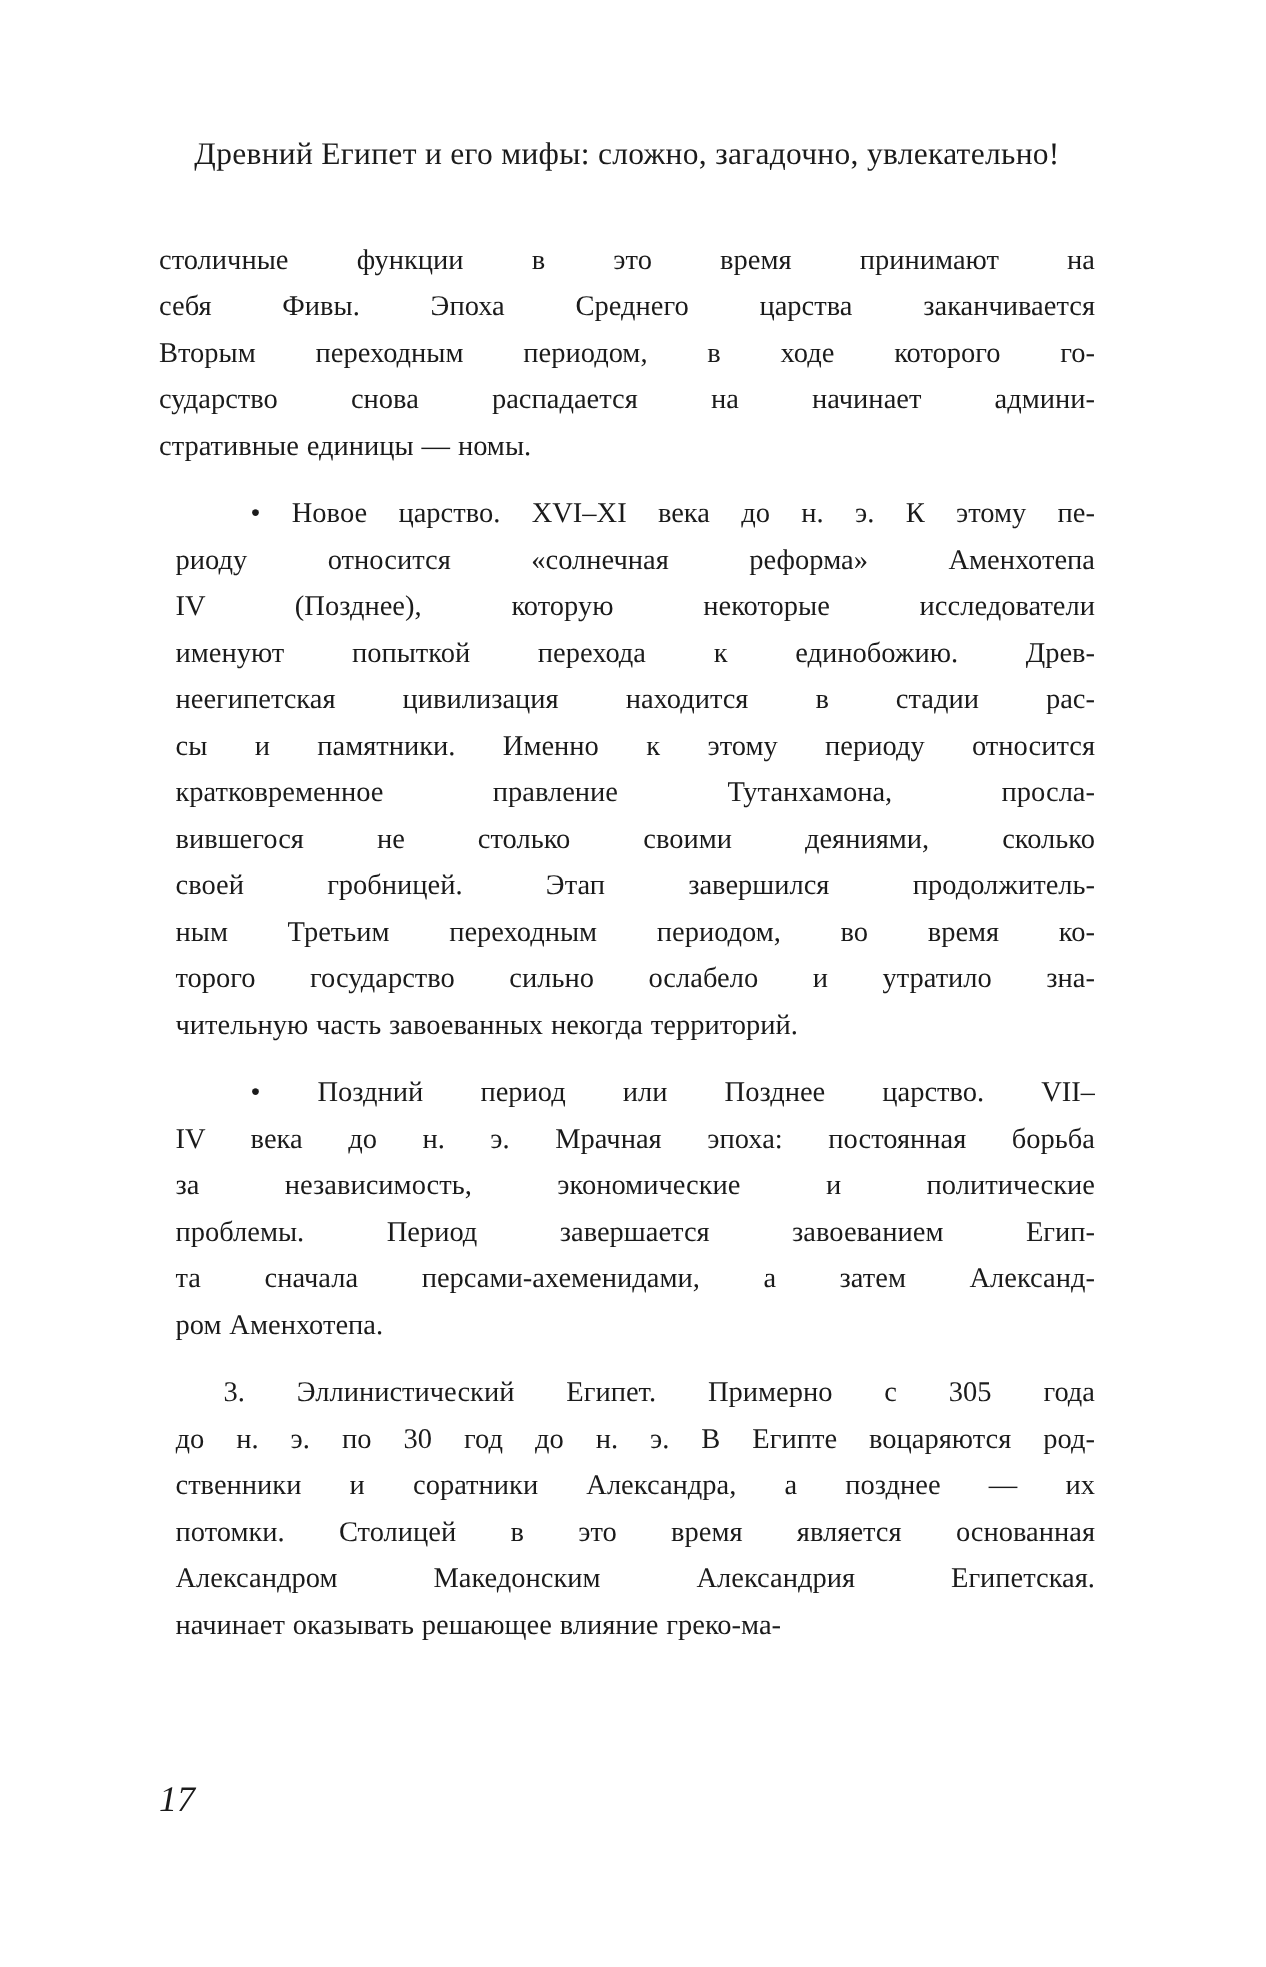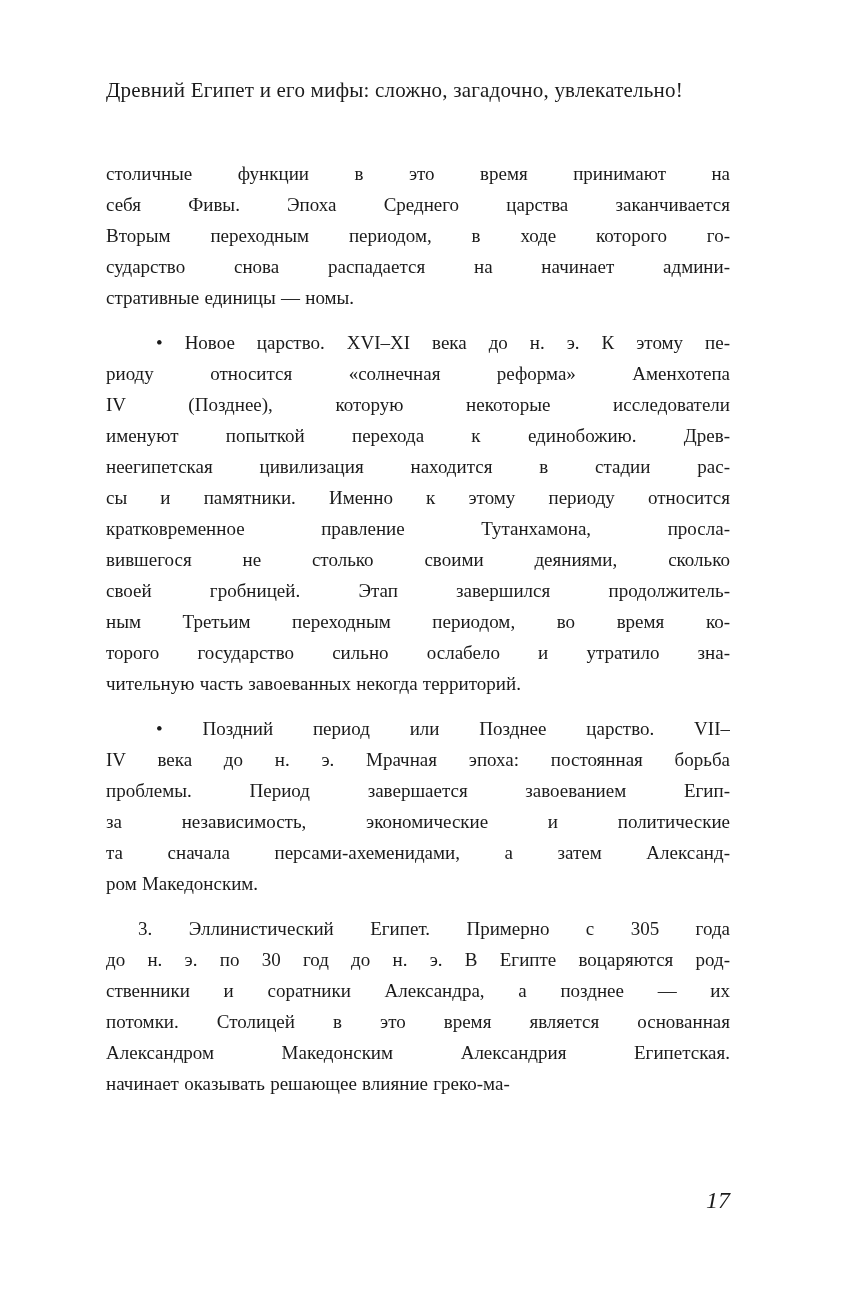--- a/index.html
+++ b/index.html
@@ -6,48 +6,49 @@
   body {
     width: 844px; height: 1311px;
     background: #ffffff;
     position: relative;
     font-family: "Liberation Serif", "DejaVu Serif", serif;
     color: #1b1b1b;
     overflow: hidden;
   }
   .running-header {
     position: absolute;
-    top: 78px; left: 106px; width: 624px;
+    top: 90px; left: 106px; width: 624px;
+    text-align: center;
     font-size: 21px;
     line-height: 24px;
     letter-spacing: 0.2px;
     white-space: nowrap;
   }
   .text-block {
     position: absolute;
     top: 158px; left: 106px; width: 624px;
   }
   .para { margin: 0; }
-  .para + .para { margin-top: 14px; }
+  .para + .para { margin-top: 14px; margin-left: 11px; }
   .line {
     font-size: 19px;
     line-height: 31px;
     height: 31px;
     text-align: justify;
     text-align-last: justify;
     overflow: hidden;
     word-spacing: 0.5px;
   }
   .line.last { text-align-last: left; }
   .para.bullet .line.first { text-indent: 50px; }
   .para.numbered .line.first { text-indent: 32px; }
   .page-number {
     position: absolute;
     top: 1186px; left: 106px; width: 624px;
-    text-align: right;
+    text-align: left;
     font-style: italic;
     font-size: 24px;
     line-height: 28px;
   }
 </style>
 </head>
 <body>
 
 <div class="running-header">Древний Египет и его мифы: сложно, загадочно, увлекательно!</div>
 
@@ -69,24 +70,24 @@
       <div class="line">кратковременное правление Тутанхамона, просла-</div>
       <div class="line">вившегося не столько своими деяниями, сколько</div>
       <div class="line">своей гробницей. Этап завершился продолжитель-</div>
       <div class="line">ным Третьим переходным периодом, во время ко-</div>
       <div class="line">торого государство сильно ослабело и утратило зна-</div>
       <div class="line last">чительную часть завоеванных некогда территорий.</div>
     </div>
     <div class="para bullet">
       <div class="line first">• Поздний период или Позднее царство. VII–</div>
       <div class="line">IV века до н. э. Мрачная эпоха: постоянная борьба</div>
+      <div class="line">за независимость, экономические и политические</div>
       <div class="line">проблемы. Период завершается завоеванием Егип-</div>
-      <div class="line">за независимость, экономические и политические</div>
       <div class="line">та сначала персами-ахеменидами, а затем Александ-</div>
-      <div class="line last">ром Македонским.</div>
+      <div class="line last">ром Аменхотепа.</div>
     </div>
     <div class="para numbered">
       <div class="line first">3. Эллинистический Египет. Примерно с 305 года</div>
       <div class="line">до н. э. по 30 год до н. э. В Египте воцаряются род-</div>
       <div class="line">ственники и соратники Александра, а позднее — их</div>
       <div class="line">потомки. Столицей в это время является основанная</div>
       <div class="line">Александром Македонским Александрия Египетская.</div>
       <div class="line last">начинает оказывать решающее влияние греко-ма-</div>
     </div>
   </div>

